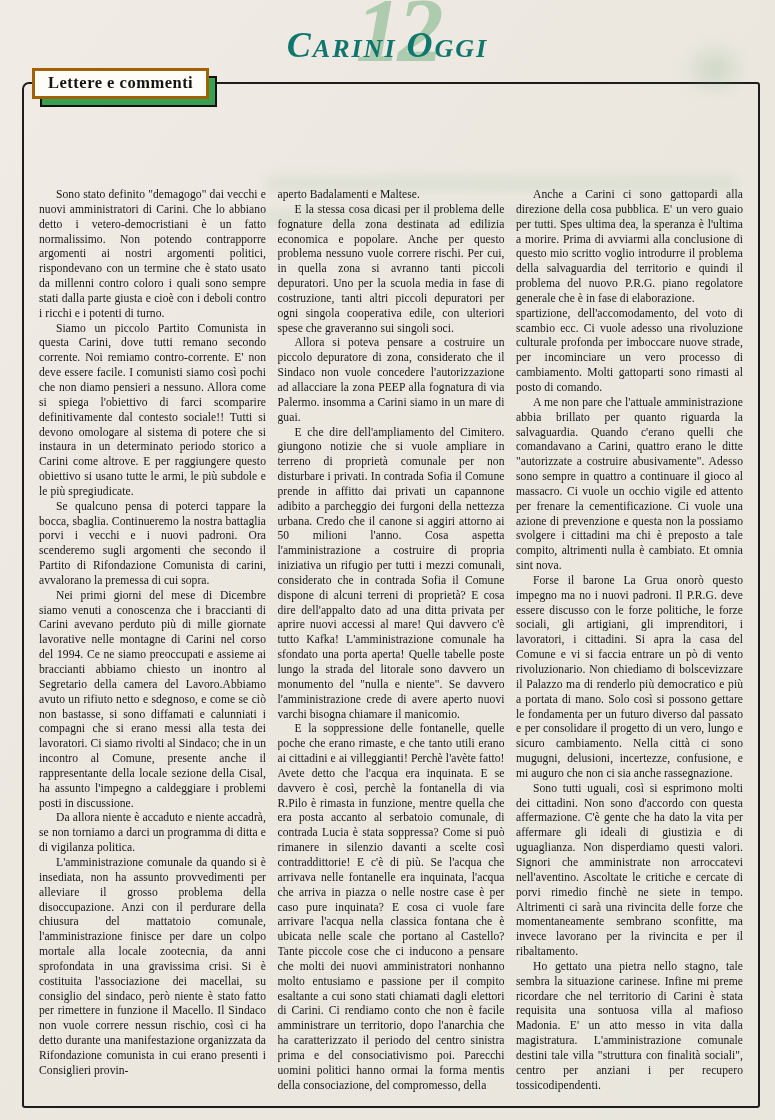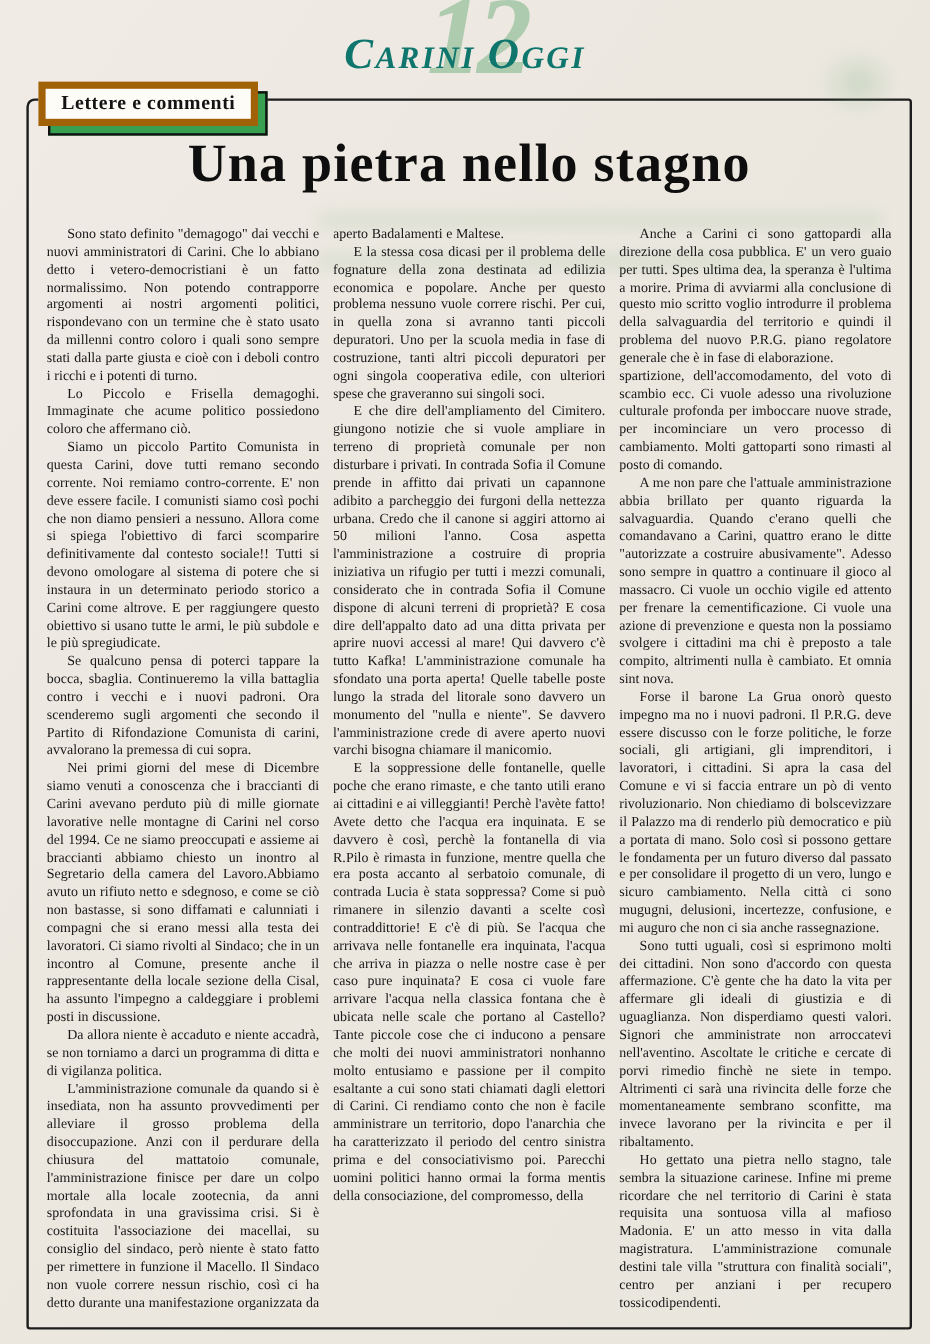--- a/index.html
+++ b/index.html
@@ -30,21 +30,21 @@
     position:absolute; left:22px; top:82px; width:738px; height:1026px;
     border:2px solid #1d1d1d; border-radius:7px 3px 3px 3px; box-sizing:border-box;
   }
   
   .label-outer { position:absolute; left:8px; top:-16px; z-index:3; }
   .label-green {
     position:absolute; left:8px; top:8px; right:-8px; bottom:-8px;
     background:#37a051; border:2px solid #111;
   }
   .label-box {
-    position:relative; background:#fdfcf7; border:6px solid #a16207;
+    position:relative; background:#fdfcf7; border:3px solid #a16207;
     padding:2px 13px 3px; font-weight:700; font-size:16.5px; letter-spacing:.5px;
     white-space:nowrap;
   }
   
   .headline {
     position:absolute; top:26px; left:0; right:0; margin:0; z-index:2;
     text-align:center; font-size:45px; font-weight:700; letter-spacing:1px;
     color:#0e0e0e;
   }
   
@@ -85,37 +85,36 @@
   <section class="article-frame">
 
     <div class="label-outer">
       <div class="label-green"></div>
       <div class="label-box">Lettere e commenti</div>
     </div>
 
     <div class="ghost ghost-a"></div>
     <div class="ghost ghost-b"></div>
 
-    <h2 class="headline">Una pietra nello stagno</h2>
 
     <div class="columns">
 
       <div class="col">
         <p class="para indent">Sono stato definito "demagogo" dai vecchi e nuovi amministratori di Carini. Che lo abbiano detto i vetero-democristiani è un fatto normalissimo.  Non potendo contrapporre argomenti ai nostri argomenti politici, rispondevano con un termine che è stato usato da millenni contro coloro i quali sono sempre stati dalla parte giusta e cioè con i deboli contro i ricchi e i potenti di turno.</p>
-        <p class="para indent">Lo Piccolo e Frisella demagoghi. Immaginate che acume politico possiedono coloro che affermano ciò.</p>
         <p class="para indent">Siamo un piccolo Partito Comunista in questa Carini, dove tutti remano secondo corrente. Noi remiamo contro-corrente. E' non deve essere facile. I comunisti siamo così pochi che non diamo pensieri a nessuno. Allora come si spiega l'obiettivo di farci scomparire definitivamente dal contesto sociale!! Tutti si devono omologare al sistema di potere che si instaura in un determinato periodo storico a Carini come altrove. E per raggiungere questo obiettivo si usano tutte le armi, le più subdole e le più spregiudicate.</p>
-        <p class="para indent">Se qualcuno pensa di poterci tappare la bocca, sbaglia. Continueremo la villa battaglia contro i vecchi e i nuovi padroni. Ora scenderemo sugli argomenti che secondo il Partito di Rifondazione Comunista di carini, avvalorano la premessa di cui sopra.</p>
+        <p class="para indent">Se qualcuno pensa di poterci tappare la bocca, sbaglia. Continueremo la nostra battaglia porvi i vecchi e i nuovi padroni. Ora scenderemo sugli argomenti che secondo il Partito di Rifondazione Comunista di carini, avvalorano la premessa di cui sopra.</p>
         <p class="para indent">Nei primi giorni del mese di Dicembre siamo venuti a conoscenza che i braccianti di Carini avevano perduto più di mille giornate lavorative nelle montagne di Carini nel corso del 1994. Ce ne siamo preoccupati e assieme ai braccianti abbiamo chiesto un inontro al Segretario della camera del Lavoro.Abbiamo avuto un rifiuto netto e sdegnoso, e come se ciò non bastasse, si sono diffamati e calunniati i compagni che si erano messi alla testa dei lavoratori. Ci siamo rivolti al Sindaco; che in un incontro al Comune, presente anche il rappresentante della locale sezione della Cisal, ha assunto l'impegno a caldeggiare i problemi posti in discussione.</p>
         <p class="para indent">Da allora niente è accaduto e niente accadrà, se non torniamo a darci un programma di ditta e di vigilanza politica.</p>
         <p class="para indent">L'amministrazione comunale da quando si è insediata, non ha assunto provvedimenti per alleviare il grosso problema della disoccupazione. Anzi con il perdurare della chiusura del mattatoio comunale, l'amministrazione finisce per dare un colpo mortale alla locale zootecnia, da anni sprofondata in una gravissima crisi. Si è costituita l'associazione dei macellai, su consiglio del sindaco, però niente è stato fatto per rimettere in funzione il Macello. Il Sindaco non vuole correre nessun rischio, così ci ha detto durante una manifestazione organizzata da Rifondazione comunista in cui erano presenti i Consiglieri provin-</p>
       </div>
 
       <div class="col">
         <p class="para">aperto Badalamenti e Maltese.</p>
         <p class="para indent">E la stessa cosa dicasi per il problema delle fognature della zona destinata ad edilizia economica e popolare. Anche per questo problema nessuno vuole correre rischi. Per cui, in quella zona si avranno tanti piccoli depuratori. Uno per la scuola media in fase di costruzione, tanti altri piccoli depuratori per ogni singola cooperativa edile, con ulteriori spese che graveranno sui singoli soci.</p>
+        <p class="para indent">Allora si poteva pensare a costruire un piccolo depuratore di zona, considerato che il Sindaco non vuole concedere l'autorizzazione ad allacciare la zona PEEP  alla fognatura di via Palermo. insomma a Carini siamo in un mare di guai.</p>
         <p class="para indent">E che dire dell'ampliamento del Cimitero. giungono notizie che si vuole ampliare in terreno di proprietà comunale per non disturbare i privati. In contrada Sofia il Comune prende in affitto dai privati un capannone adibito a parcheggio dei furgoni della nettezza urbana. Credo che il canone si aggiri attorno ai 50 milioni l'anno. Cosa aspetta l'amministrazione a costruire di propria iniziativa un rifugio per tutti i mezzi comunali, considerato che in contrada Sofia il Comune dispone di alcuni terreni di proprietà? E cosa dire dell'appalto dato ad una ditta privata per aprire nuovi accessi al mare! Qui davvero c'è tutto Kafka! L'amministrazione comunale ha sfondato una porta aperta! Quelle tabelle poste lungo la strada del litorale sono davvero un monumento del "nulla e niente". Se davvero l'amministrazione crede di avere aperto nuovi varchi bisogna chiamare il manicomio.</p>
         <p class="para indent">E la soppressione delle fontanelle, quelle poche che erano rimaste, e che tanto utili erano ai cittadini e ai villeggianti! Perchè l'avète fatto! Avete detto che l'acqua era inquinata. E se davvero è così, perchè la fontanella di via R.Pilo è rimasta in funzione, mentre quella che era posta accanto al serbatoio comunale, di contrada Lucia è stata soppressa? Come si può rimanere in silenzio davanti a scelte così contraddittorie! E c'è di più. Se l'acqua che arrivava nelle fontanelle era inquinata, l'acqua che arriva in piazza o nelle nostre case è per caso pure inquinata? E cosa ci vuole fare arrivare l'acqua nella classica fontana che è ubicata nelle scale che portano al Castello? Tante piccole cose che ci inducono a pensare che molti dei nuovi amministratori nonhanno molto entusiamo e passione per il compito esaltante a cui sono stati chiamati dagli elettori di Carini. Ci rendiamo conto che non è facile amministrare un territorio, dopo l'anarchia che ha caratterizzato il periodo del centro sinistra prima e del consociativismo poi. Parecchi uomini politici hanno ormai la forma mentis della consociazione, del compromesso, della</p>
       </div>
 
       <div class="col">
         <p class="para indent">Anche a Carini ci sono gattopardi alla direzione della cosa pubblica. E' un vero guaio per tutti. Spes ultima dea, la speranza è l'ultima a morire. Prima di avviarmi alla conclusione di questo mio scritto voglio introdurre il problema della salvaguardia del territorio e quindi il problema del nuovo P.R.G. piano regolatore generale che è in fase di elaborazione.</p>
         <p class="para">spartizione, dell'accomodamento, del voto di scambio ecc. Ci vuole adesso una rivoluzione culturale profonda per imboccare nuove strade, per incominciare un vero processo di cambiamento. Molti gattoparti sono rimasti al posto di comando.</p>
         <p class="para indent">A me non pare che l'attuale amministrazione abbia brillato per quanto riguarda la salvaguardia. Quando c'erano quelli che comandavano a Carini, quattro erano le ditte "autorizzate a costruire abusivamente". Adesso sono sempre in quattro a continuare il gioco al massacro. Ci vuole un occhio vigile ed attento per frenare la cementificazione. Ci vuole una azione di prevenzione e questa non la possiamo svolgere i cittadini ma chi è preposto a tale compito, altrimenti nulla è cambiato. Et omnia sint nova.</p>
         <p class="para indent">Forse il barone La Grua onorò questo impegno ma no i nuovi padroni. Il P.R.G. deve essere discusso con le forze politiche, le forze sociali, gli artigiani, gli imprenditori, i lavoratori, i cittadini. Si apra la casa del Comune e vi si faccia entrare un pò di vento rivoluzionario. Non chiediamo di bolscevizzare il Palazzo ma di renderlo più democratico e più a portata di mano. Solo così si possono gettare le fondamenta per un futuro diverso dal passato e per consolidare il progetto di un vero, lungo e sicuro cambiamento. Nella città ci sono mugugni, delusioni, incertezze, confusione, e mi auguro che non ci sia anche rassegnazione.</p>
         <p class="para indent">Sono tutti uguali, così si esprimono molti dei cittadini. Non sono d'accordo con questa affermazione. C'è gente che ha dato la vita per affermare gli ideali di giustizia e di uguaglianza. Non disperdiamo questi valori. Signori che amministrate non arroccatevi nell'aventino. Ascoltate le critiche e cercate di porvi rimedio finchè ne siete in tempo. Altrimenti ci sarà una rivincita delle forze che momentaneamente sembrano sconfitte, ma invece lavorano per la rivincita e per il ribaltamento.</p>

